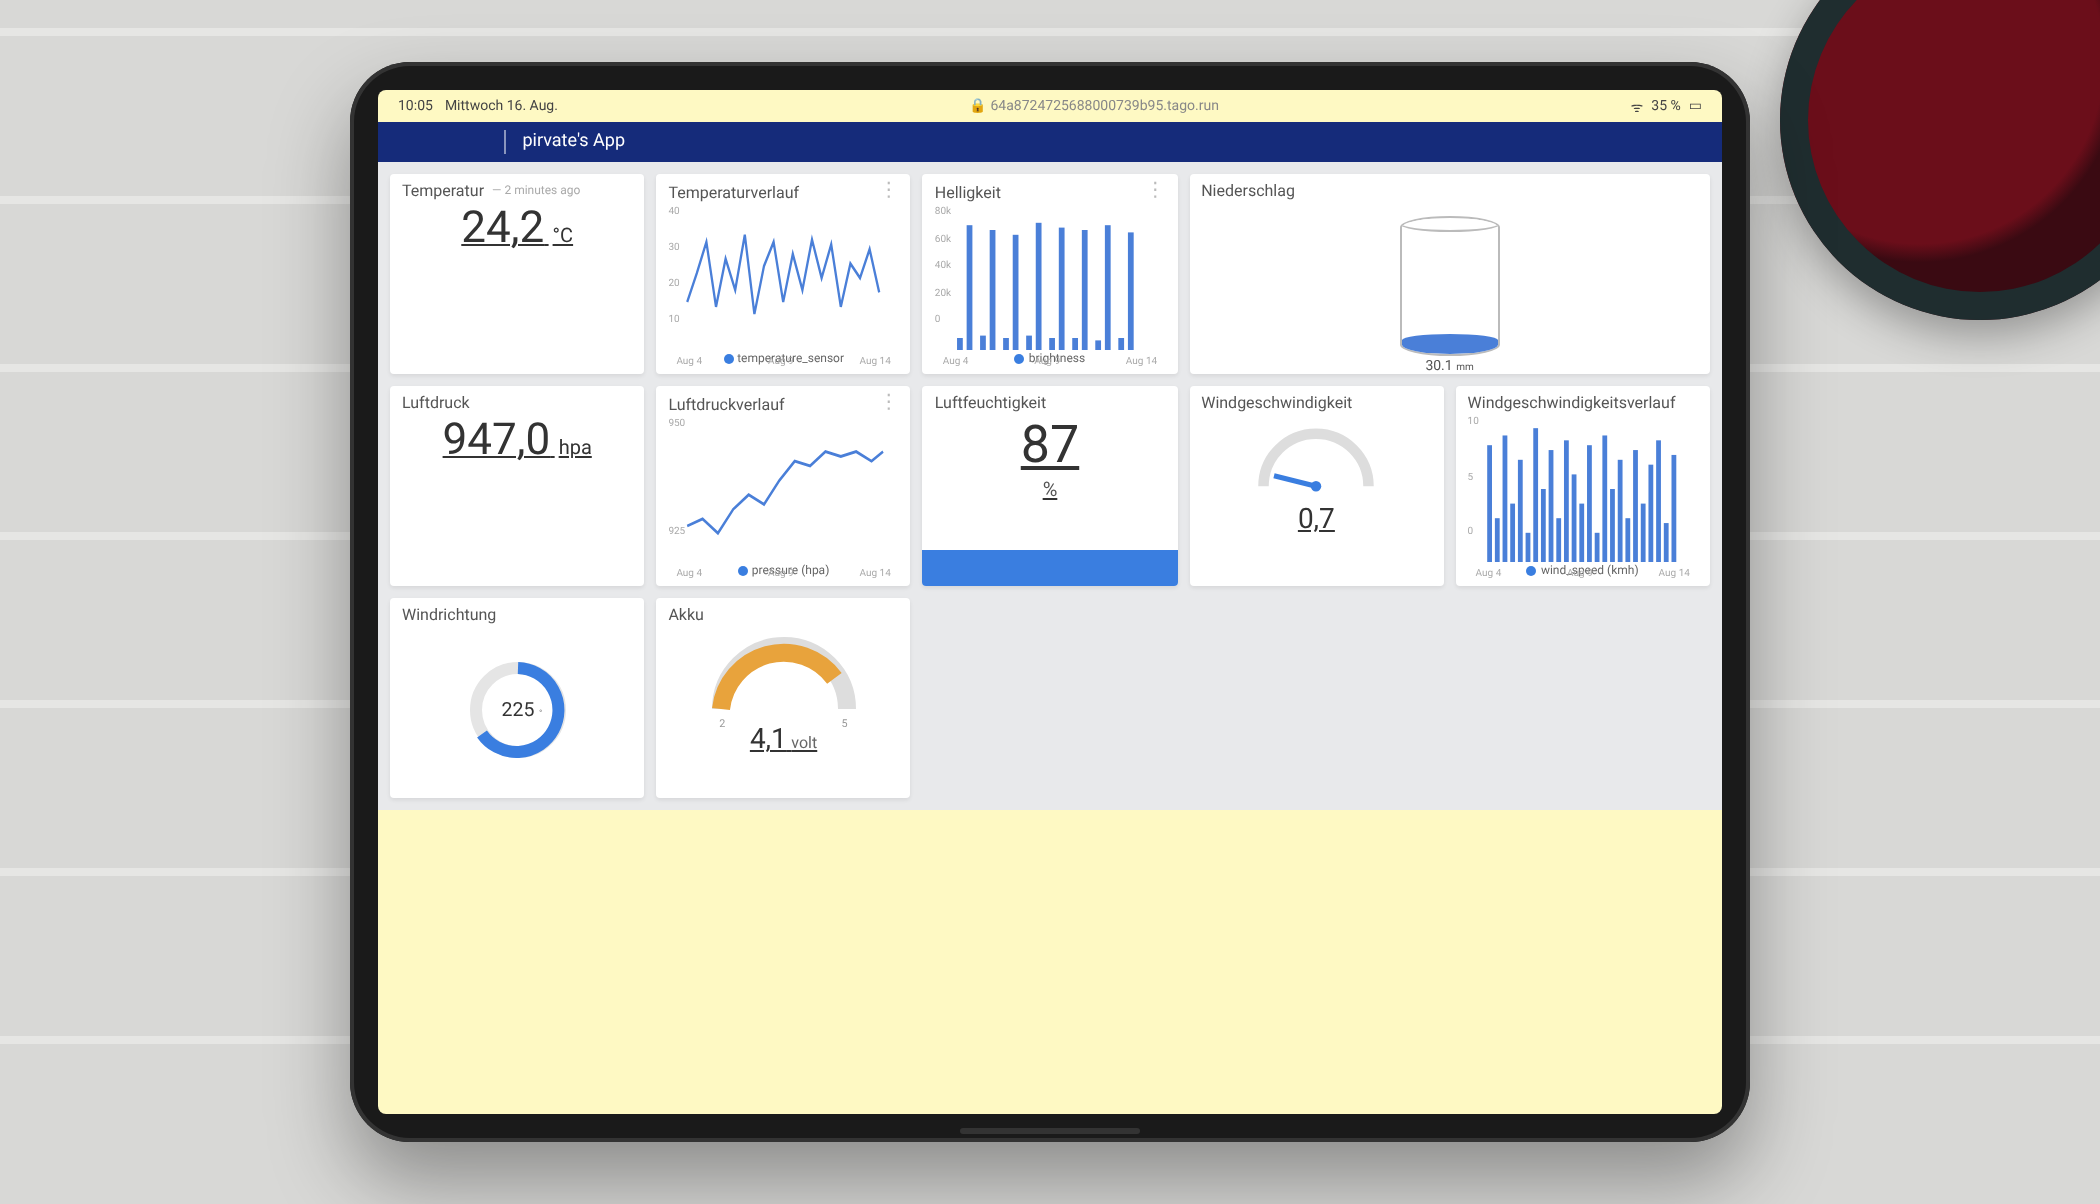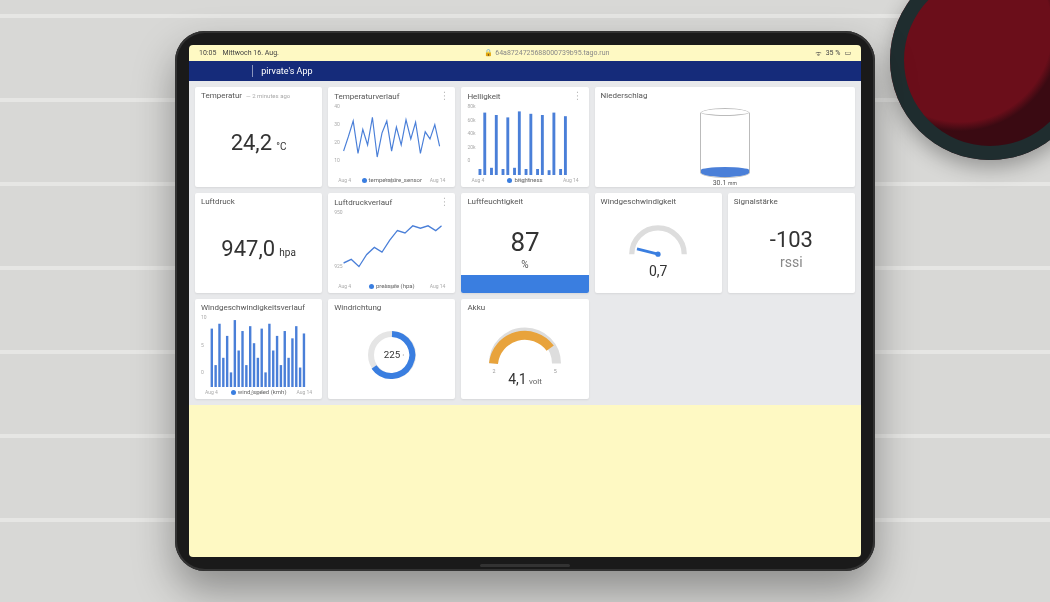--- a/index.html
+++ b/index.html
@@ -105,21 +105,21 @@
   box-shadow:0 1px 2px rgba(0,0,0,.08);
   padding:4px 6px;
   display:flex;
   flex-direction:column;
   position:relative;
   overflow:hidden;
 }
 .card-title{font-size:8px;color:#555;margin-bottom:2px;display:flex;align-items:center;}
 .card-title .sub{color:#aaa;font-size:6px;margin-left:4px;}
 .card-title .more{margin-left:auto;color:#bbb;font-size:10px;line-height:1;}
-.bigval{flex:1;display:flex;align-items:center;justify-content:center;flex-direction:column;}
+.bigval{flex:1;display:flex;align-items:center;justify-content:flex-start;flex-direction:column;text-decoration:underline;}
 .bigval .val{font-size:22px;color:#333;}
 .bigval .unit{font-size:10px;color:#333;margin-left:2px;}
 .bigval .sub{font-size:10px;color:#555;margin-top:2px;}
 .bigval .small{font-size:8px;color:#666;}
 .chart{flex:1;position:relative;}
 .legend{text-align:center;font-size:6px;color:#666;margin-top:1px;}
 .legend .dot{display:inline-block;width:5px;height:5px;border-radius:50%;background:#3a7ee0;margin-right:2px;vertical-align:middle;}
 .xlabels{display:flex;justify-content:space-between;font-size:5px;color:#aaa;padding:0 4px;}
 .ylabels{position:absolute;left:0;top:0;bottom:12px;display:flex;flex-direction:column;justify-content:space-between;font-size:5px;color:#aaa;}
 svg{width:100%;height:100%;}
@@ -307,29 +307,20 @@
       <div class="bigval">
         <svg viewBox="0 0 80 50" style="width:70px;height:44px;">
           <path d="M 10 40 A 30 30 0 0 1 70 40" fill="none" stroke="#ddd" stroke-width="6"></path>
           <line x1="40" y1="40" x2="16" y2="34" stroke="#3a7ee0" stroke-width="3"></line>
           <circle cx="40" cy="40" r="3" fill="#3a7ee0"></circle>
         </svg>
         <span class="val">0,7</span>
       </div>
     </div>
 
-    <div class="card">
-      <div class="card-title">
-            <span>Signalstärke</span>
-          </div>
-      <div class="bigval">
-        <span class="val">-103</span>
-        <span class="sub" style="font-size:14px;color:#888;">rssi</span>
-      </div>
-    </div>
 
     <div class="card" style="grid-column: span 1;">
       <div class="card-title">
             <span>Windgeschwindigkeitsverlauf</span>
           </div>
       <div class="chart">
         <div class="ylabels">
               <span>10</span>
               <span>5</span>
               <span>0</span>

